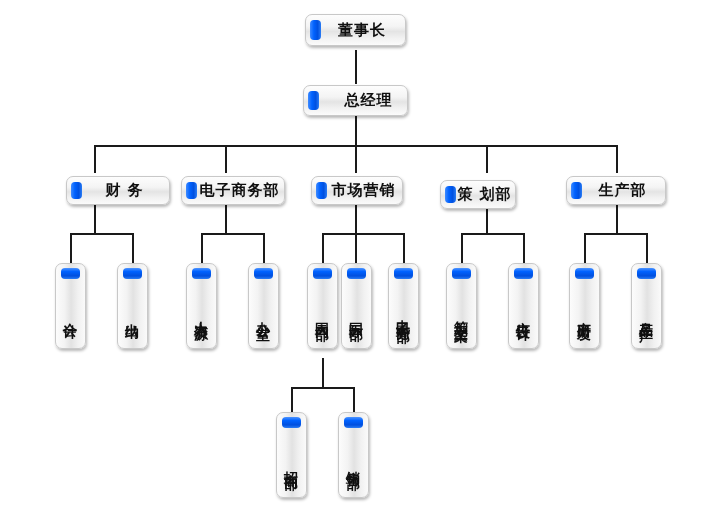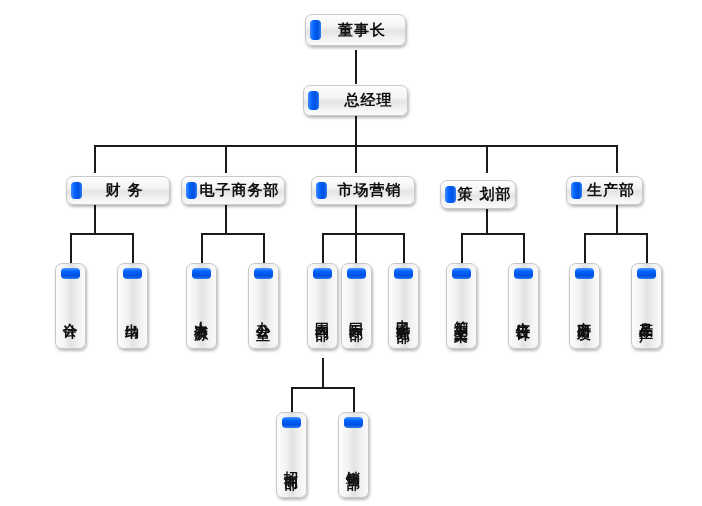--- a/index.html
+++ b/index.html
@@ -177,29 +177,29 @@
   </div>
 
   <div class="node-h" style="left:66px; top:176px; width:104px; height:29px;">
     <span class="tab"></span>
     <span class="label-h">财 务</span>
   </div>
   <div class="node-h" style="left:181px; top:176px; width:104px; height:29px;">
     <span class="tab"></span>
     <span class="label-h">电子商务部</span>
   </div>
-  <div class="node-h" style="left:311px; top:176px; width:104px; height:29px;">
+  <div class="node-h" style="left:311px; top:176px; width:92px; height:29px;">
     <span class="tab"></span>
     <span class="label-h">市场营销</span>
   </div>
   <div class="node-h" style="left:440px; top:180px; width:76px; height:29px;">
     <span class="tab"></span>
     <span class="label-h">策 划部</span>
   </div>
-  <div class="node-h" style="left:566px; top:176px; width:77px; height:29px;">
+  <div class="node-h" style="left:566px; top:176px; width:100px; height:29px;">
     <span class="tab"></span>
     <span class="label-h">生产部</span>
   </div>
 
   <div class="node-v" style="left:55px; top:263px; width:31px; height:86px;">
     <span class="tab-top"></span>
     <span class="label-v">会计</span>
   </div>
   <div class="node-v" style="left:117px; top:263px; width:31px; height:86px;">
     <span class="tab-top"></span>

